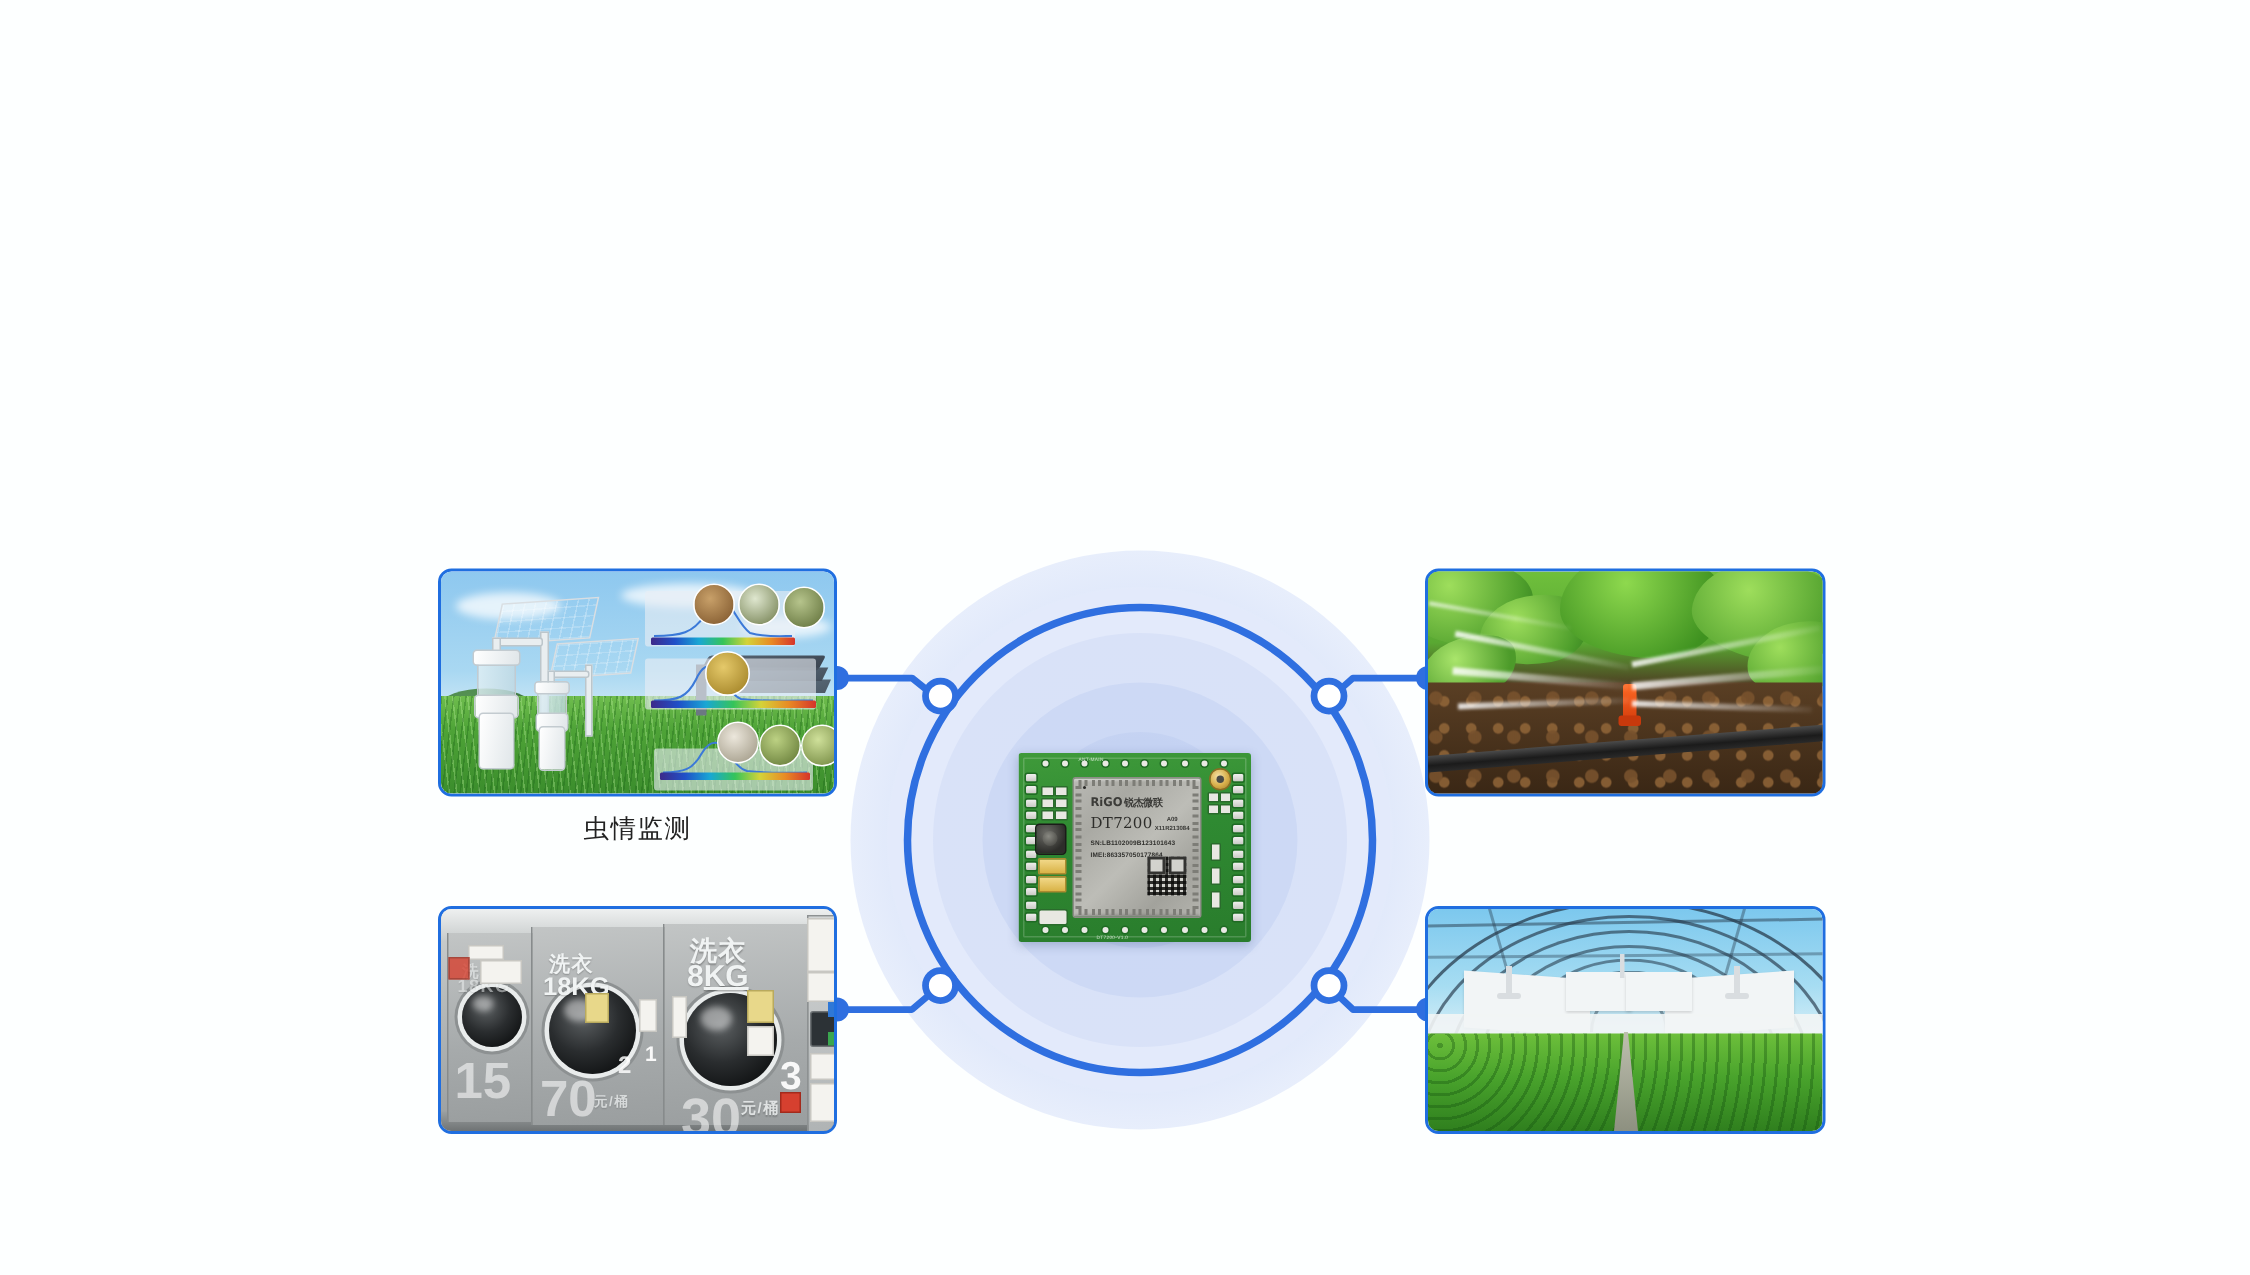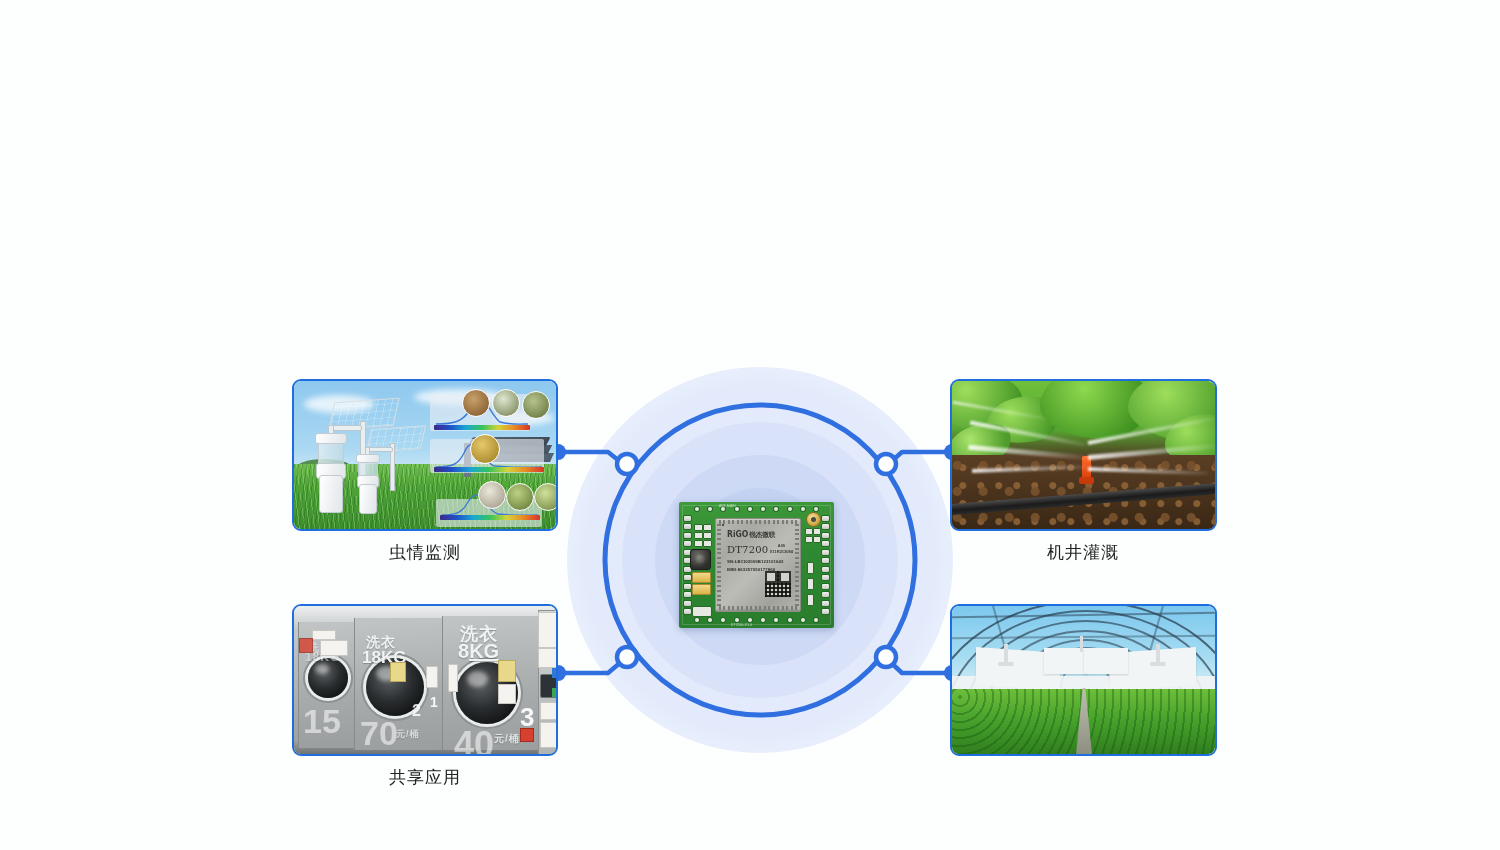--- a/index.html
+++ b/index.html
@@ -662,21 +662,20 @@
 
       <div class="p3-spray" style="left:16px; top:62px; width:118px; height:4px; transform:rotate(11deg); transform-origin:right center;"></div>
       <div class="p3-spray" style="left:16px; top:74px; width:118px; height:5px; transform:rotate(5deg); transform-origin:right center;"></div>
       <div class="p3-spray" style="left:20px; top:84px; width:114px; height:4px; transform:rotate(-2deg); transform-origin:right center;"></div>
       <div class="p3-spray" style="left:136px; top:60px; width:128px; height:4px; transform:rotate(-11deg); transform-origin:left center; background:linear-gradient(270deg, rgba(255,255,255,0.06), rgba(255,255,255,0.85));"></div>
       <div class="p3-spray" style="left:136px; top:74px; width:128px; height:5px; transform:rotate(-5deg); transform-origin:left center; background:linear-gradient(270deg, rgba(255,255,255,0.06), rgba(255,255,255,0.85));"></div>
       <div class="p3-spray" style="left:136px; top:86px; width:120px; height:4px; transform:rotate(2deg); transform-origin:left center; background:linear-gradient(270deg, rgba(255,255,255,0.06), rgba(255,255,255,0.85));"></div>
       <div class="p3-spray" style="left:0px; top:28px; width:96px; height:3px; transform:rotate(10deg); opacity:.75;"></div>
     </div>
   </div>
-  <div class="caption" style="left:950px; top:541px;">机井灌溉</div>
 
   <div class="card" style="left:292px; top:604px; width:266px; height:152px;">
     <div class="card-img">
       <div class="p2-bg"></div>
       <div class="p2-ceil"></div>
       <div style="position:absolute; left:0; right:0; bottom:0; height:9%; background:linear-gradient(180deg,#9ba0a1,#6f7374);"></div>
 
       <div class="p2-machine" style="left:4px; top:16px; width:56px; height:126px;"></div>
       <div class="p2-door" style="left:14px; top:52px; width:40px; height:40px;"></div>
       <div class="p2-txt" style="left:14px; top:34px; font-size:11px; opacity:.55;">洗衣</div>
@@ -694,39 +693,38 @@
       <div class="p2-red" style="left:5px; top:32px; width:12px; height:13px; opacity:.8;"></div>
       <div class="p2-label" style="left:26px; top:34px; width:26px; height:14px;"></div>
       <div class="p2-yellow" style="left:96px; top:56px; width:14px; height:18px;"></div>
       <div class="p2-label" style="left:132px; top:60px; width:10px; height:20px;"></div>
 
       <div class="p2-machine" style="left:148px; top:10px; width:96px; height:134px;"></div>
       <div class="p2-door" style="left:162px; top:56px; width:62px; height:62px;"></div>
       <div class="p2-txt" style="left:166px; top:16px; font-size:18px;">洗衣</div>
       <div class="p2-txt" style="left:164px; top:34px; font-size:20px; letter-spacing:0px;">8<span style="text-decoration:underline;">KG</span></div>
       <div class="p2-num" style="left:226px; top:96px; font-size:26px;">3</div>
-      <div class="p2-bignum" style="left:160px; top:118px; font-size:36px;">40</div>
+      <div class="p2-bignum" style="left:160px; top:118px; font-size:36px;">30</div>
       <div class="p2-txt" style="left:200px; top:126px; font-size:10px; opacity:.8;">元/桶</div>
       <div class="p2-num" style="left:118px; top:96px; font-size:16px; opacity:.9;">2</div>
       <div class="p2-label" style="left:154px; top:58px; width:8px; height:26px;"></div>
       <div class="p2-yellow" style="left:204px; top:54px; width:16px; height:20px;"></div>
       <div class="p2-label" style="left:204px; top:78px; width:16px; height:18px;"></div>
       <div class="p2-red" style="left:226px; top:122px; width:12px; height:12px;"></div>
 
       <div class="p2-panel" style="left:244px; top:4px; width:24px; height:148px;"></div>
       <div class="p2-label" style="left:244px; top:6px; width:22px; height:34px;"></div>
       <div class="p2-label" style="left:244px; top:42px; width:22px; height:18px;"></div>
       <div class="p2-screen" style="left:246px; top:68px; width:19px; height:22px;"></div>
       <div class="p2-label" style="left:246px; top:96px; width:19px; height:16px;"></div>
       <div class="p2-label" style="left:246px; top:116px; width:19px; height:24px;"></div>
       <div style="position:absolute; left:258px; top:62px; width:9px; height:10px; background:#2f78d6;"></div>
       <div style="position:absolute; left:258px; top:82px; width:9px; height:9px; background:#3aa64f;"></div>
     </div>
   </div>
-  <div class="caption" style="left:292px; top:766px;">共享应用</div>
 
   <div class="card" style="left:950px; top:604px; width:267px; height:152px;">
     <div class="card-img">
       <div class="p4-bg"></div>
 
       <div class="p4-arch" style="left:-28px; top:-6px; width:320px; height:128px;"></div>
       <div class="p4-arch" style="left:-8px;  top:4px;  width:280px; height:112px; opacity:.9;"></div>
       <div class="p4-arch" style="left:12px;  top:14px; width:240px; height:96px;  opacity:.85;"></div>
       <div class="p4-arch" style="left:34px;  top:24px; width:196px; height:80px;  opacity:.8;"></div>
       <div class="p4-arch" style="left:56px;  top:33px; width:152px; height:64px;  opacity:.75;"></div>

